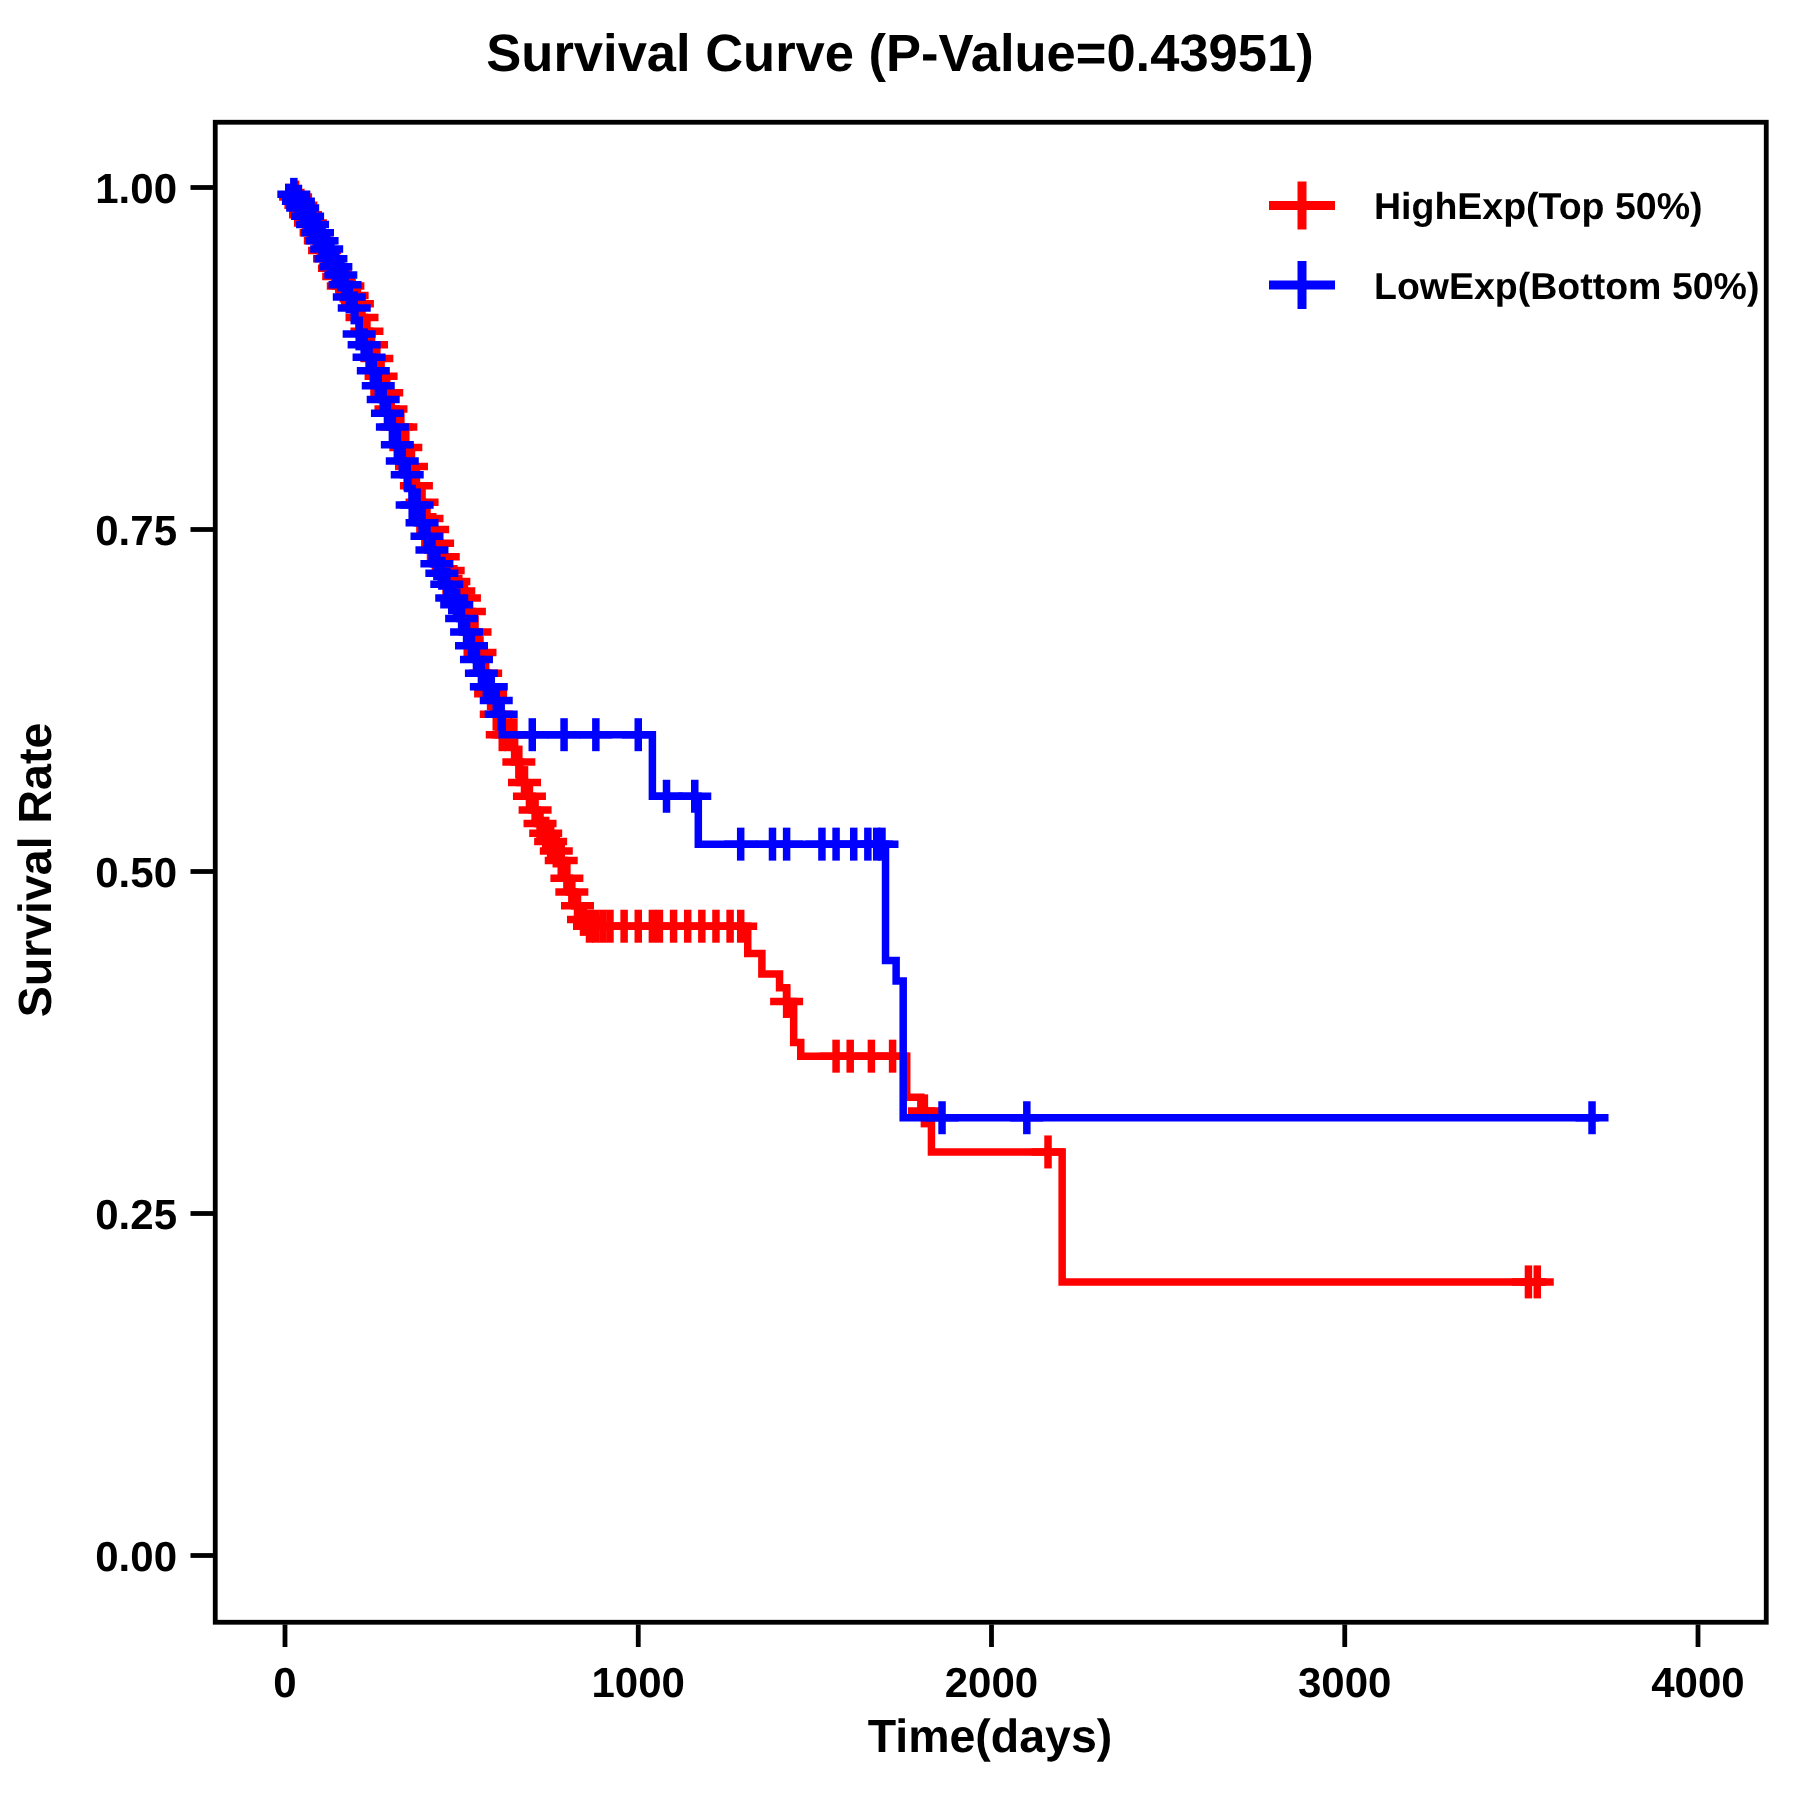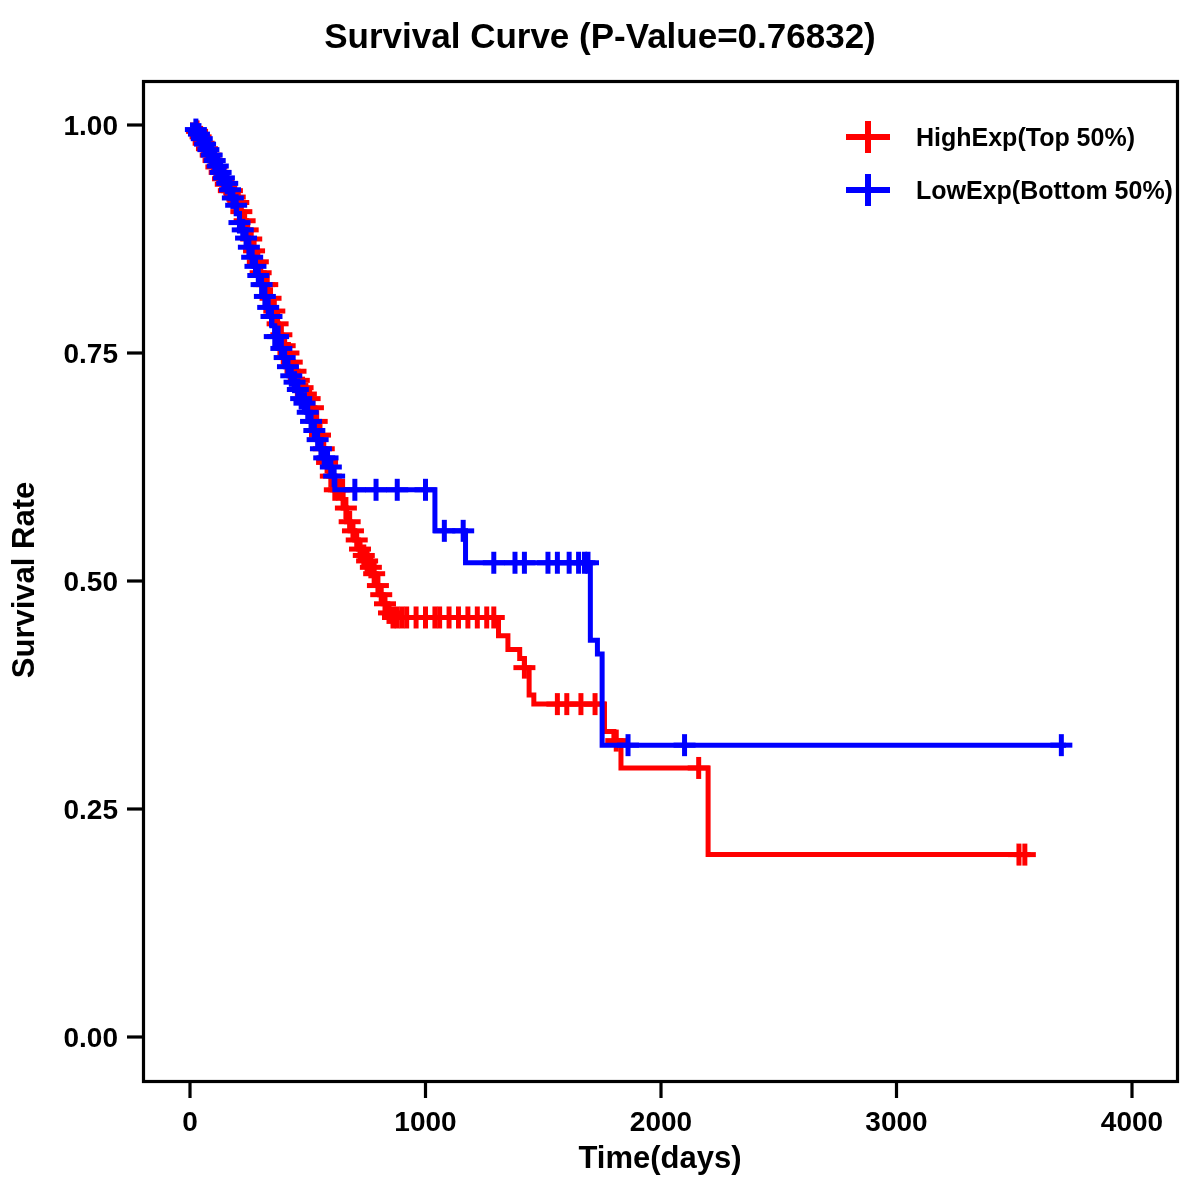--- a/index.html
+++ b/index.html
@@ -67,21 +67,21 @@
   .censor {
     stroke-width: 5;
     stroke-linecap: butt;
   }
 </style>
 </head>
 <body>
 
 <div id="page">
 
-  <div id="chart-title">Survival Curve (P-Value=0.76832)</div>
+  <div id="chart-title">Survival Curve (P-Value=0.43951)</div>
 
   <svg id="plot-svg" width="1200" height="1200">
 
     <rect class="frame" id="plot-frame" x="143.5" y="81.5" width="1034" height="1000"></rect>
 
     <g id="x-ticks">
         <line class="tickmark" x1="190" y1="1083" x2="190" y2="1098"></line>
         <text class="tick-label" x="190" y="1131" text-anchor="middle">0</text>
         <line class="tickmark" x1="425.5" y1="1083" x2="425.5" y2="1098"></line>
         <text class="tick-label" x="425.5" y="1131" text-anchor="middle">1000</text>

